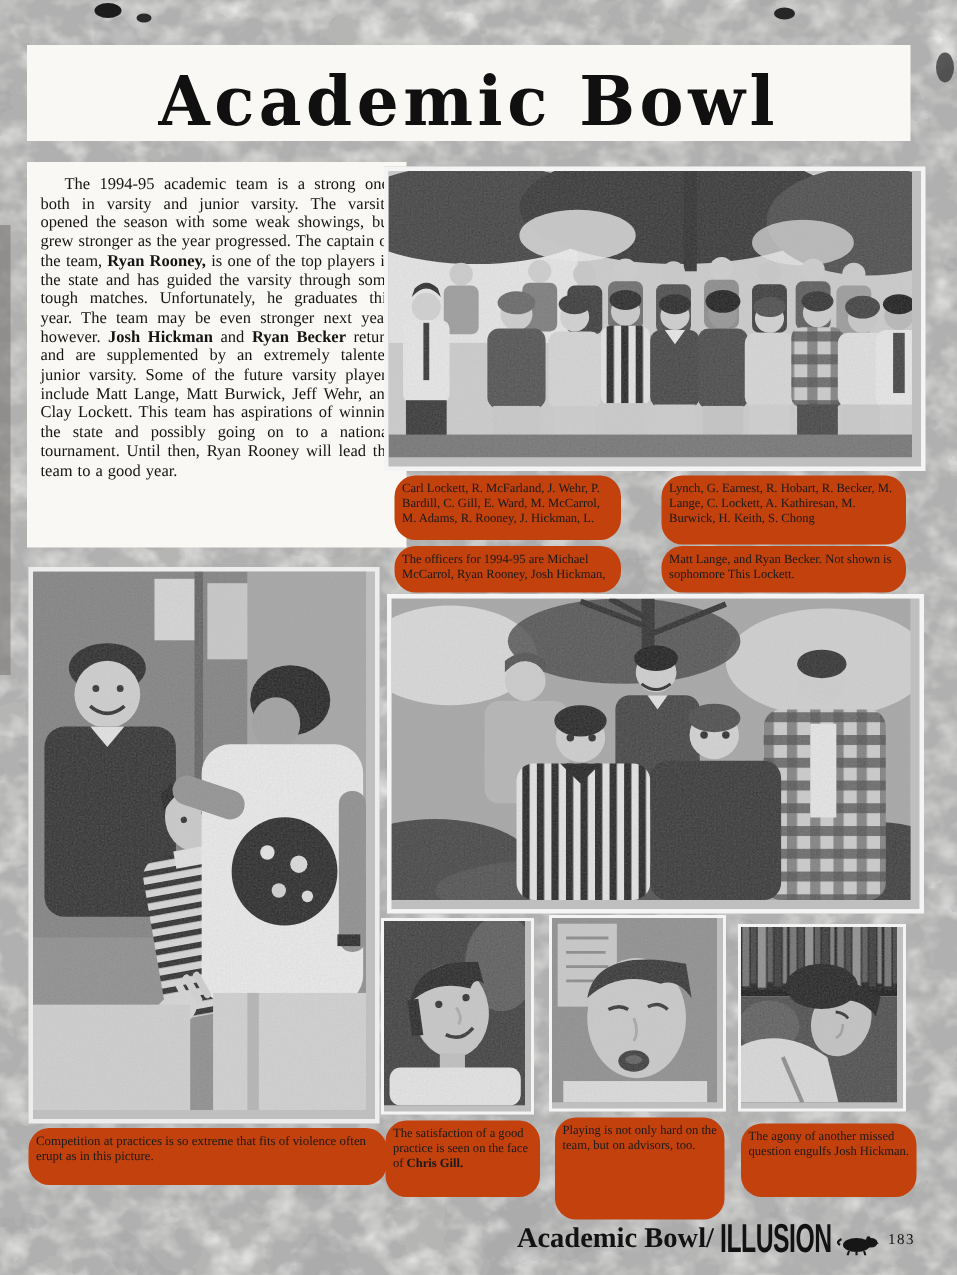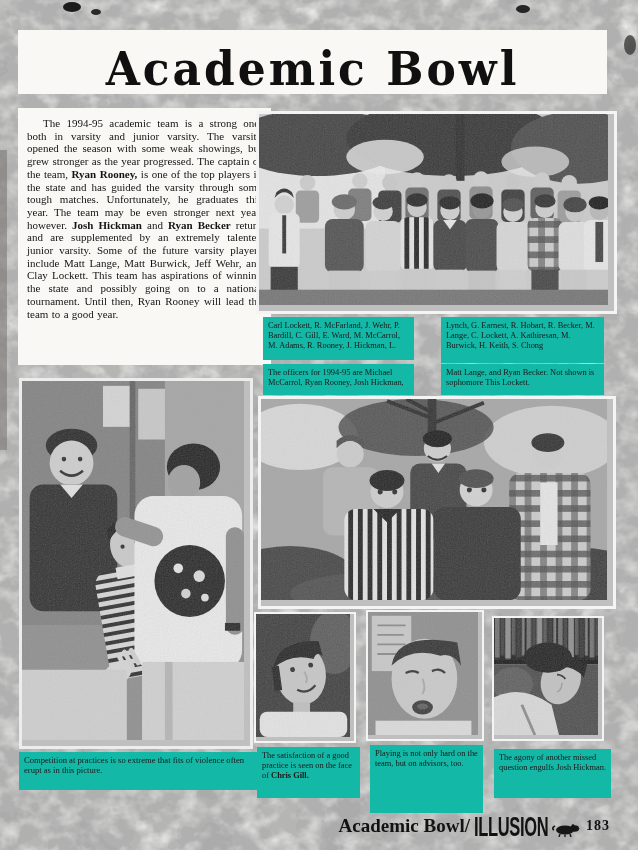--- a/index.html
+++ b/index.html
@@ -12,22 +12,22 @@
   .photo svg{display:block;}
   
   #title-band{left:18px;top:30px;width:589px;height:64px;display:flex;align-items:flex-end;justify-content:center;}
   #title-band h1{margin:0;font-family:"DejaVu Serif",serif;font-weight:700;font-size:44px;
                  letter-spacing:3px;color:#101010;transform:scaleY(1.04);}
   
   #article-box{left:18px;top:108px;width:253px;height:257px;padding:9px 9px 6px 9px;overflow:hidden;}
   #article-box p{margin:0;font-size:11px;line-height:12.7px;text-align:justify;text-indent:16px;
                  word-spacing:0.6px;color:#141414;}
   
-  .cap{position:absolute;background:#14b8a6;box-sizing:border-box;padding:4px 5px;
-       font-size:8.4px;line-height:9.9px;color:#1a1a1a;overflow:hidden;text-align:left;}
+  .cap{position:absolute;background:#c2410c;box-sizing:border-box;padding:4px 5px;
+       font-size:8.4px;line-height:9.9px;color:#1a1a1a;overflow:hidden;text-align:left;border-radius:14px;}
   #cap-team-left{left:263px;top:317px;width:151px;height:43px;}
   #cap-team-right{left:441px;top:317px;width:163px;height:46px;}
   #cap-officers-left{left:263px;top:364px;width:151px;height:31px;font-family:Liberation Serif, serif;}
   #cap-officers-right{left:441px;top:364px;width:163px;height:31px;}
   #cap-practice{left:19px;top:752px;width:239px;height:38px;font-size:8.6px;}
   #cap-gill{left:257px;top:747px;width:103px;height:51px;}
   #cap-advisors{left:370px;top:745px;width:113px;height:68px;}
   #cap-hickman{left:494px;top:749px;width:117px;height:49px;}
   .cap b{font-weight:700;}
   
@@ -38,21 +38,21 @@
   #advisor-photo{left:366px;top:610px;width:114px;height:127px;border-width:2px;}
   #hickman-photo{left:492px;top:616px;width:108px;height:121px;border-width:2px;}
   
   #footer{position:absolute;left:298px;top:810px;width:312px;height:32px;display:flex;
           align-items:center;justify-content:flex-end;}
   #footer-section{font-family:"Liberation Serif",serif;font-weight:700;font-size:19px;color:#121212;white-space:nowrap;}
   #footer-pub{display:inline-block;font-family:"Liberation Sans",sans-serif;font-weight:700;
               font-size:25px;letter-spacing:-0.5px;transform:scaleX(0.66) scaleY(1.08);
               transform-origin:0 55%;width:112px;margin-left:4px;margin-right:-34px;color:#121212;}
   #critter{margin:6px 2px 0 0;}
-  #page-num{font-size:14px;font-weight:700;letter-spacing:1px;margin-left:4px;color:#121212;}
+  #page-num{font-size:10px;font-weight:400;letter-spacing:1px;margin-left:4px;color:#121212;}
 </style>
 </head>
 <body>
 
 <div id="page">
 
   <svg class="bg-svg" width="638" height="850">
     <defs>
       <filter id="marbleF" x="0" y="0" width="100%" height="100%">
         <feTurbulence type="fractalNoise" baseFrequency="0.016 0.02" numOctaves="5" seed="11" result="n"></feTurbulence>

